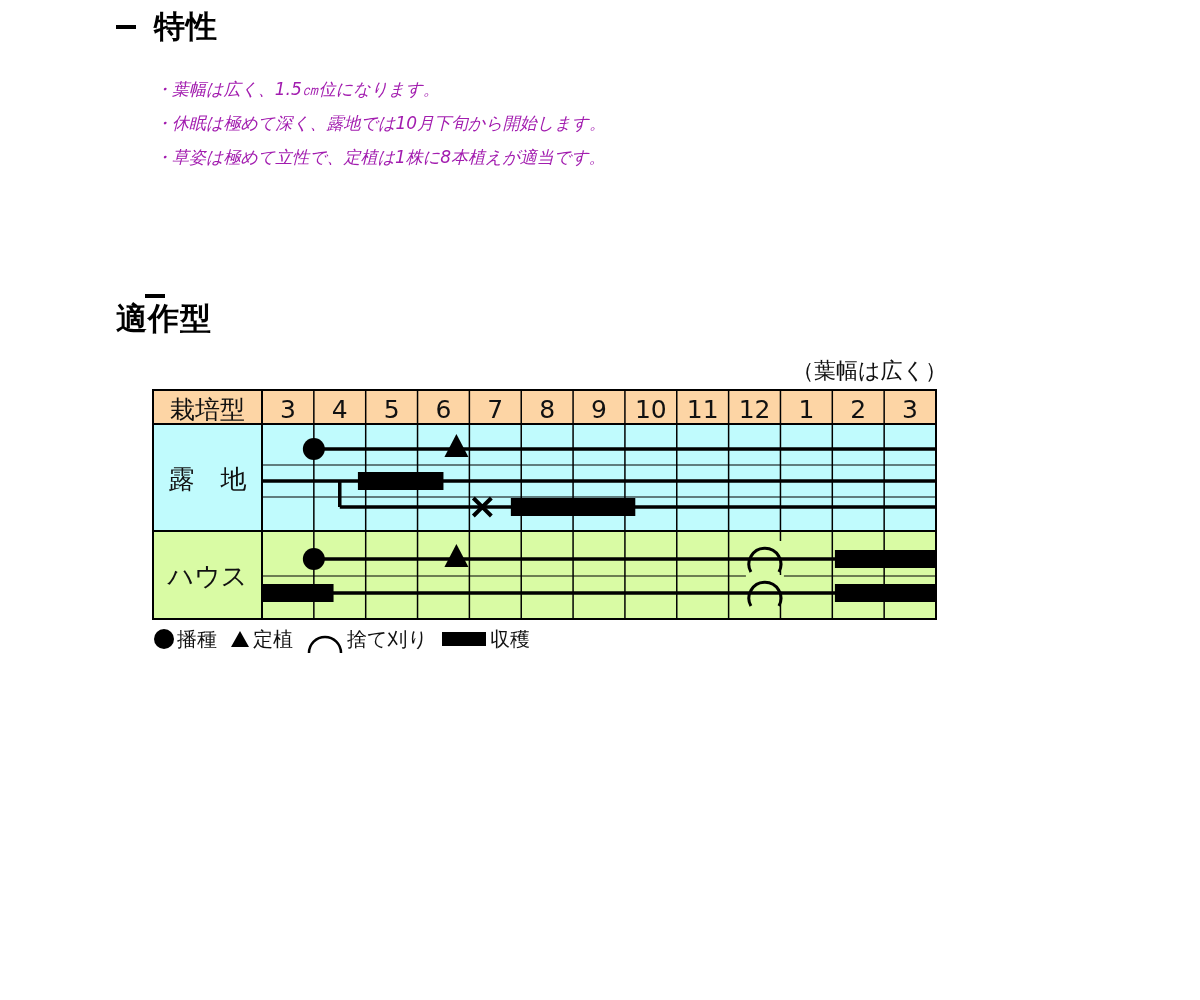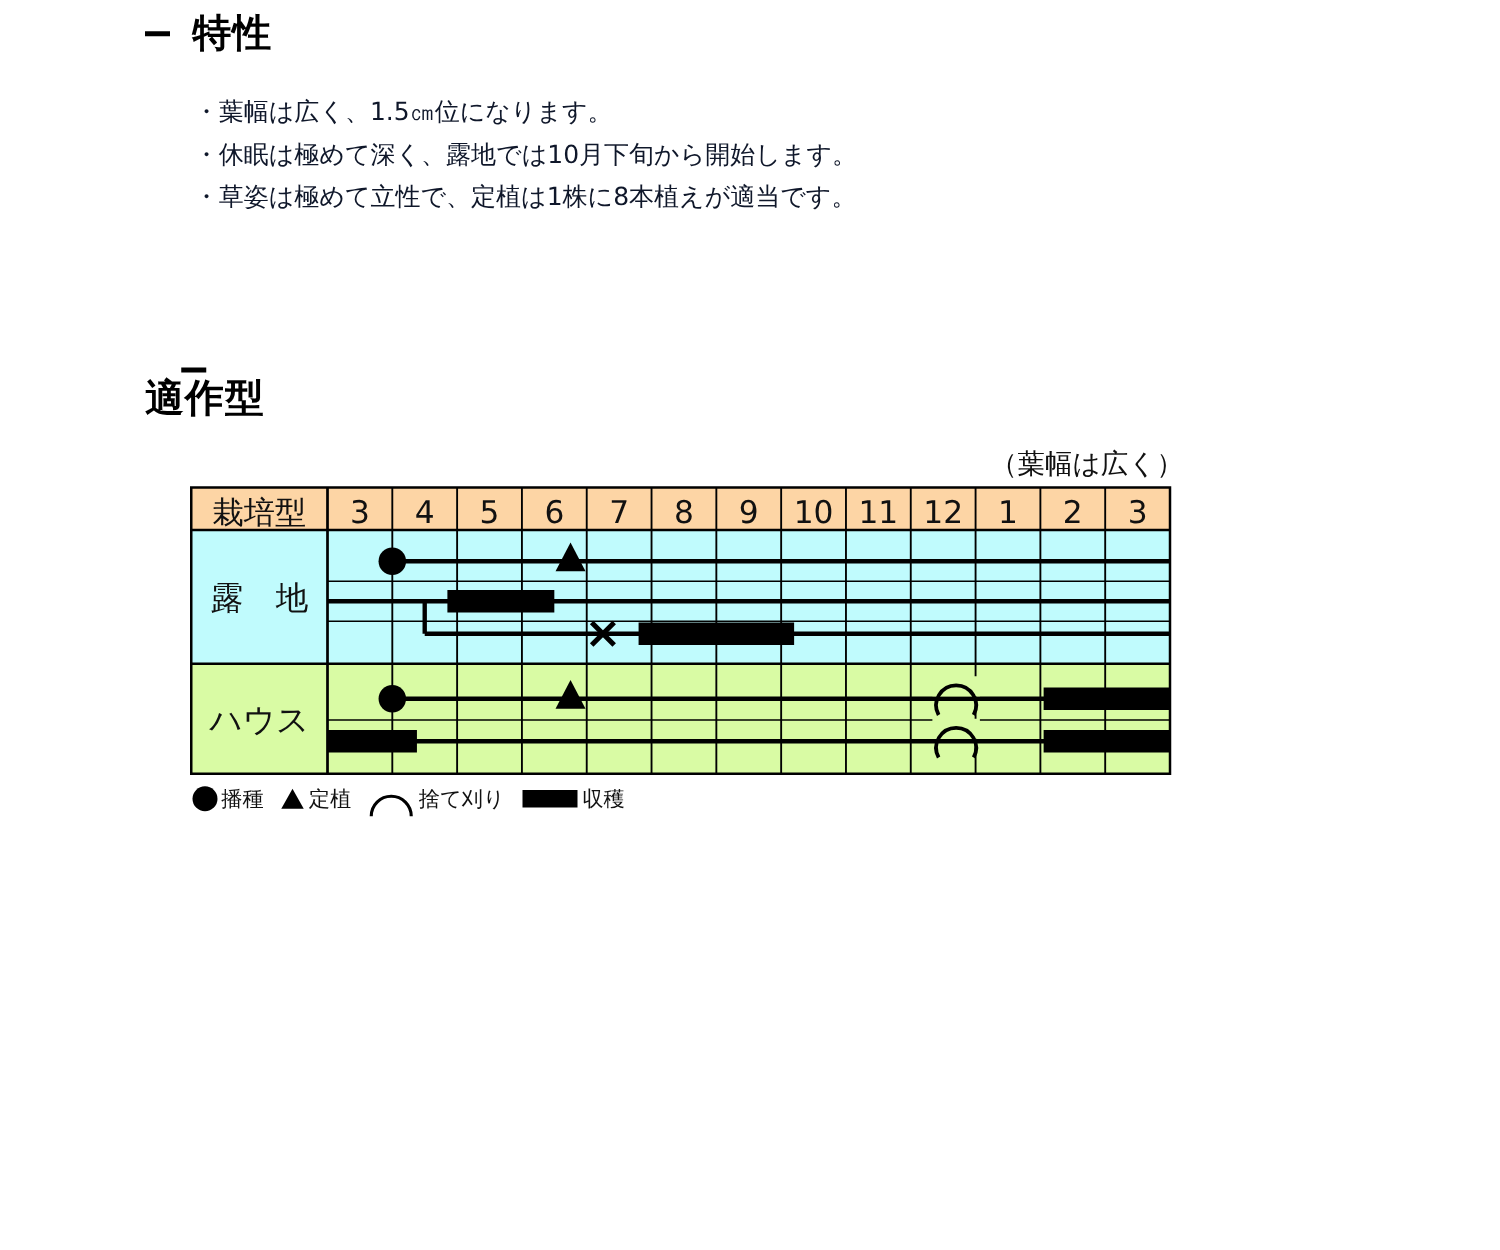--- a/index.html
+++ b/index.html
@@ -4,24 +4,24 @@
 <style>
   html, body { margin: 0; padding: 0; background: #ffffff; }
   body { width: 1200px; height: 1000px; position: relative; overflow: hidden;
          font-family: "DejaVu Sans", "Liberation Sans", sans-serif; color: #111; }
   .section-heading { position: absolute; left: 116px; display: flex; align-items: center; }
   .section-heading .dash { display: inline-block; width: 20px; height: 4px; background: #000; margin-right: 18px; }
   .section-heading .title { font-family: "DejaVu Serif", "Liberation Serif", serif; font-weight: bold; font-size: 31px; letter-spacing: 1px; color: #000; }
   #h1 { top: 6px; text-align: center; }
   #h2 { top: 294px; flex-direction: column; }
   .features { position: absolute; left: 155px; top: 78px; margin: 0; padding: 0; list-style: none; }
-  .features li { font-size: 20px; height: 34px; line-height: 22px; color: #0f172a; }
+  .features li { font-size: 17px; height: 34px; line-height: 22px; color: #a21caf; font-style: italic; }
   .note { position: absolute; left: 792px; top: 356px; font-size: 22px; color: #111; }
   #chart { position: absolute; left: 0; top: 0; }
-  .legend { position: absolute; left: 153px; top: 624px; display: flex; align-items: center; font-size: 17px; color: #111; white-space: nowrap; }
+  .legend { position: absolute; left: 153px; top: 624px; display: flex; align-items: center; font-size: 20px; color: #111; white-space: nowrap; }
   .legend .item { display: flex; align-items: center; margin-right: 12px; }
   .legend .sym { display: inline-flex; align-items: center; justify-content: center; margin-right: 2px; }
 </style>
 </head>
 <body>
 
 <div class="section-heading" id="h1">
   <span class="dash"></span>
   <span class="title">特性</span>
 </div>

